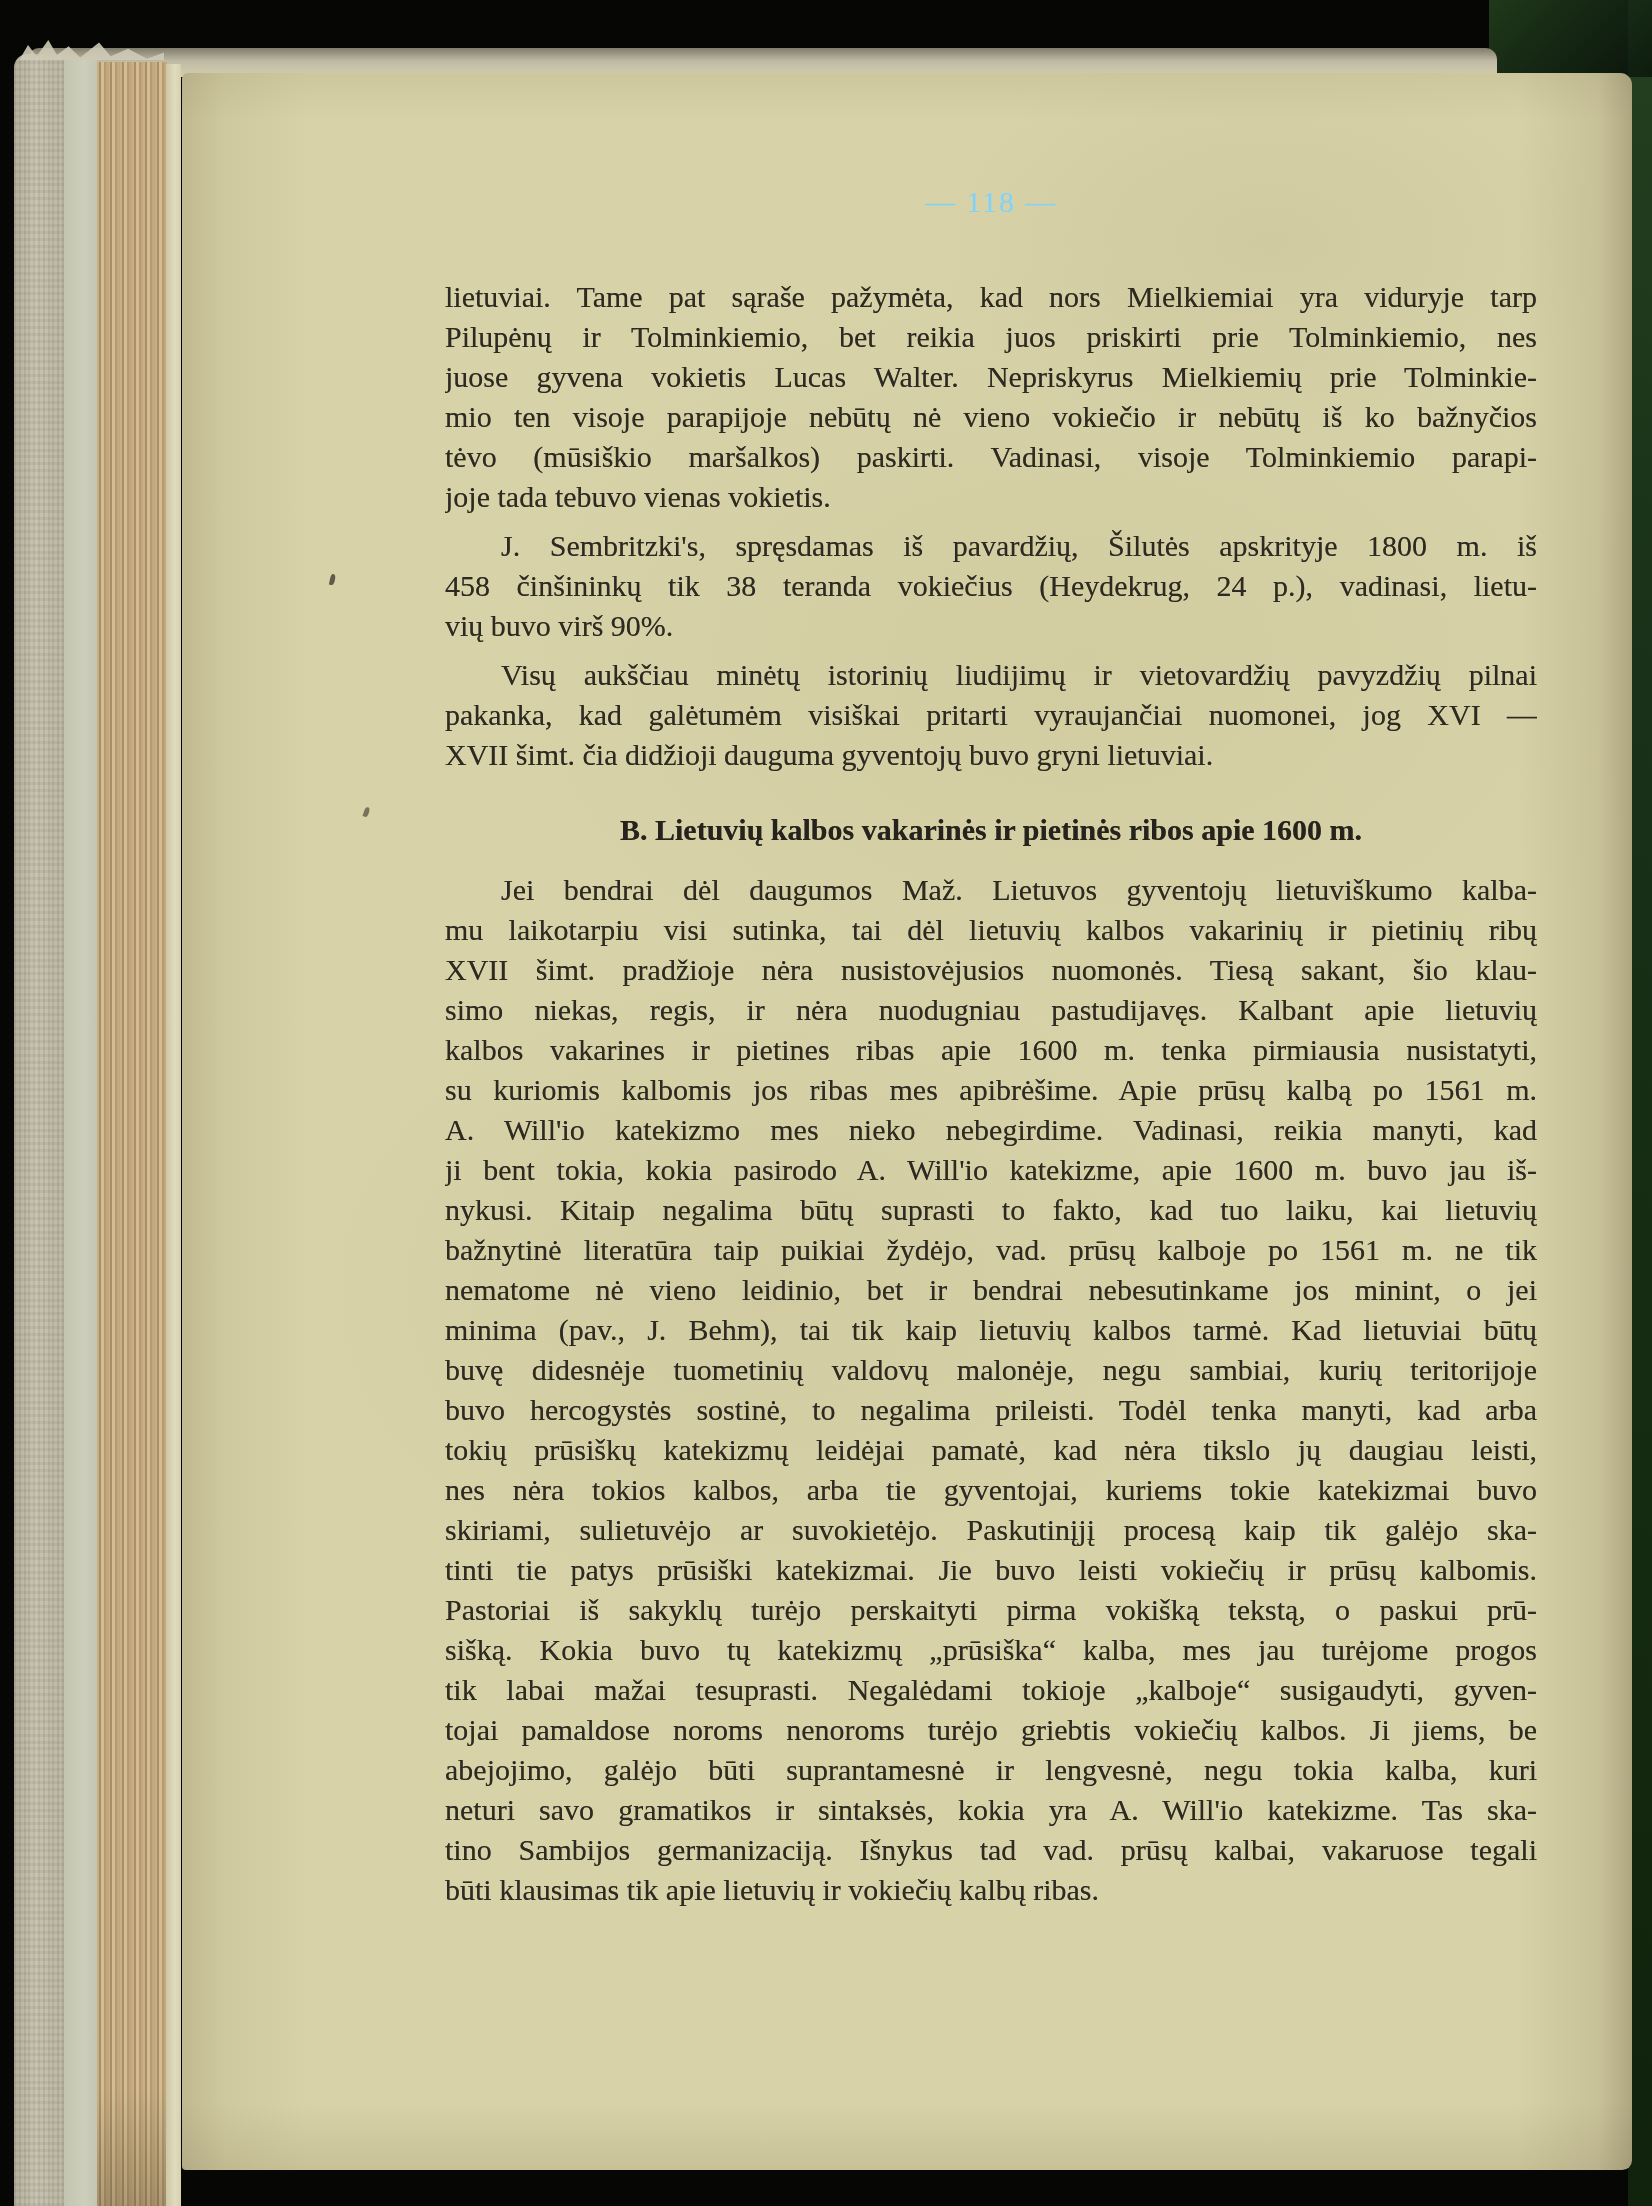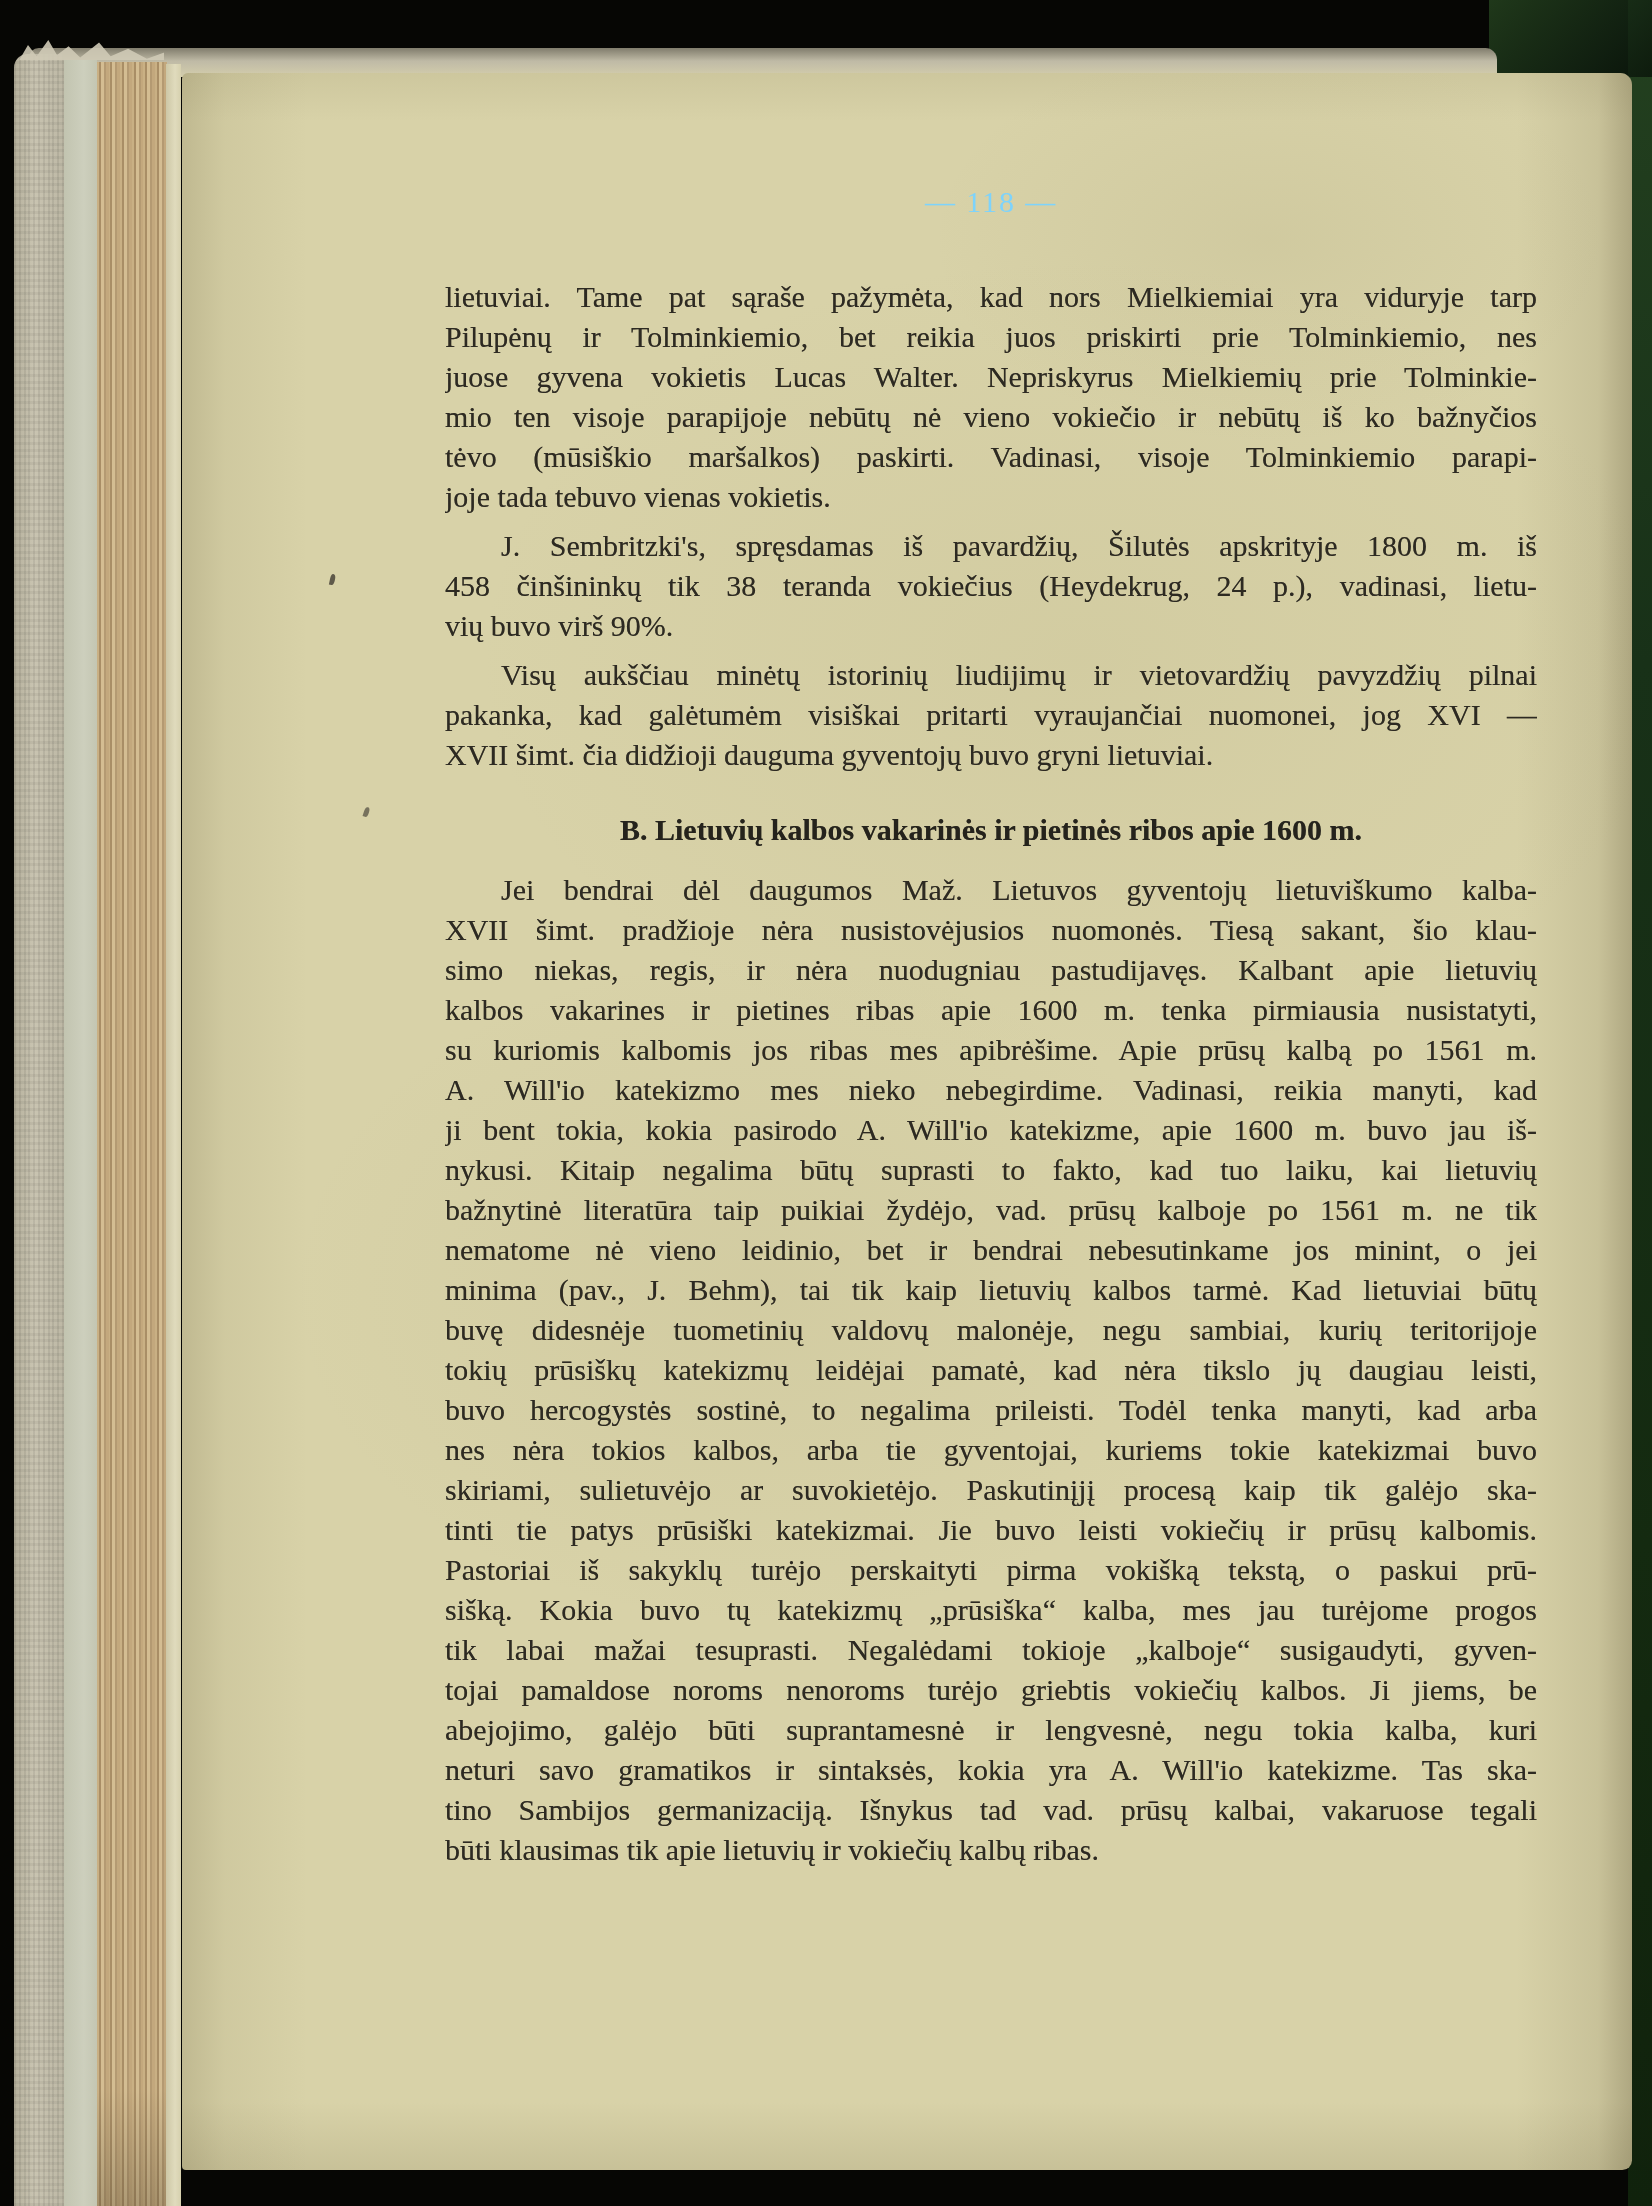--- a/index.html
+++ b/index.html
@@ -128,33 +128,34 @@
         <div class="bline lastline">vių buvo virš 90%.</div>
       </div>
       <div class="para">
         <div class="bline indent">Visų aukščiau minėtų istorinių liudijimų ir vietovardžių pavyzdžių pilnai</div>
         <div class="bline">pakanka, kad galėtumėm visiškai pritarti vyraujančiai nuomonei, jog XVI —</div>
         <div class="bline lastline">XVII šimt. čia didžioji dauguma gyventojų buvo gryni lietuviai.</div>
       </div>
       <div class="heading">B. Lietuvių kalbos vakarinės ir pietinės ribos apie 1600 m.</div>
       <div class="para">
         <div class="bline indent">Jei bendrai dėl daugumos Maž. Lietuvos gyventojų lietuviškumo kalba-</div>
+        <div class="bline">mu laikotarpiu visi sutinka, tai dėl lietuvių kalbos vakarinių ir pietinių ribų</div>
         <div class="bline">XVII šimt. pradžioje nėra nusistovėjusios nuomonės. Tiesą sakant, šio klau-</div>
         <div class="bline">simo niekas, regis, ir nėra nuodugniau pastudijavęs. Kalbant apie lietuvių</div>
         <div class="bline">kalbos vakarines ir pietines ribas apie 1600 m. tenka pirmiausia nusistatyti,</div>
         <div class="bline">su kuriomis kalbomis jos ribas mes apibrėšime. Apie prūsų kalbą po 1561 m.</div>
         <div class="bline">A. Will'io katekizmo mes nieko nebegirdime. Vadinasi, reikia manyti, kad</div>
         <div class="bline">ji bent tokia, kokia pasirodo A. Will'io katekizme, apie 1600 m. buvo jau iš-</div>
         <div class="bline">nykusi. Kitaip negalima būtų suprasti to fakto, kad tuo laiku, kai lietuvių</div>
         <div class="bline">bažnytinė literatūra taip puikiai žydėjo, vad. prūsų kalboje po 1561 m. ne tik</div>
         <div class="bline">nematome nė vieno leidinio, bet ir bendrai nebesutinkame jos minint, o jei</div>
         <div class="bline">minima (pav., J. Behm), tai tik kaip lietuvių kalbos tarmė. Kad lietuviai būtų</div>
         <div class="bline">buvę didesnėje tuometinių valdovų malonėje, negu sambiai, kurių teritorijoje</div>
+        <div class="bline">buvo hercogystės sostinė, to negalima prileisti. Todėl tenka manyti, kad arba</div>
         <div class="bline">tokių prūsiškų katekizmų leidėjai pamatė, kad nėra tikslo jų daugiau leisti,</div>
-        <div class="bline">buvo hercogystės sostinė, to negalima prileisti. Todėl tenka manyti, kad arba</div>
         <div class="bline">nes nėra tokios kalbos, arba tie gyventojai, kuriems tokie katekizmai buvo</div>
         <div class="bline">skiriami, sulietuvėjo ar suvokietėjo. Paskutinįjį procesą kaip tik galėjo ska-</div>
         <div class="bline">tinti tie patys prūsiški katekizmai. Jie buvo leisti vokiečių ir prūsų kalbomis.</div>
         <div class="bline">Pastoriai iš sakyklų turėjo perskaityti pirma vokišką tekstą, o paskui prū-</div>
         <div class="bline">sišką. Kokia buvo tų katekizmų „prūsiška“ kalba, mes jau turėjome progos</div>
         <div class="bline">tik labai mažai tesuprasti. Negalėdami tokioje „kalboje“ susigaudyti, gyven-</div>
         <div class="bline">tojai pamaldose noroms nenoroms turėjo griebtis vokiečių kalbos. Ji jiems, be</div>
         <div class="bline">abejojimo, galėjo būti suprantamesnė ir lengvesnė, negu tokia kalba, kuri</div>
         <div class="bline">neturi savo gramatikos ir sintaksės, kokia yra A. Will'io katekizme. Tas ska-</div>
         <div class="bline">tino Sambijos germanizaciją. Išnykus tad vad. prūsų kalbai, vakaruose tegali</div>

